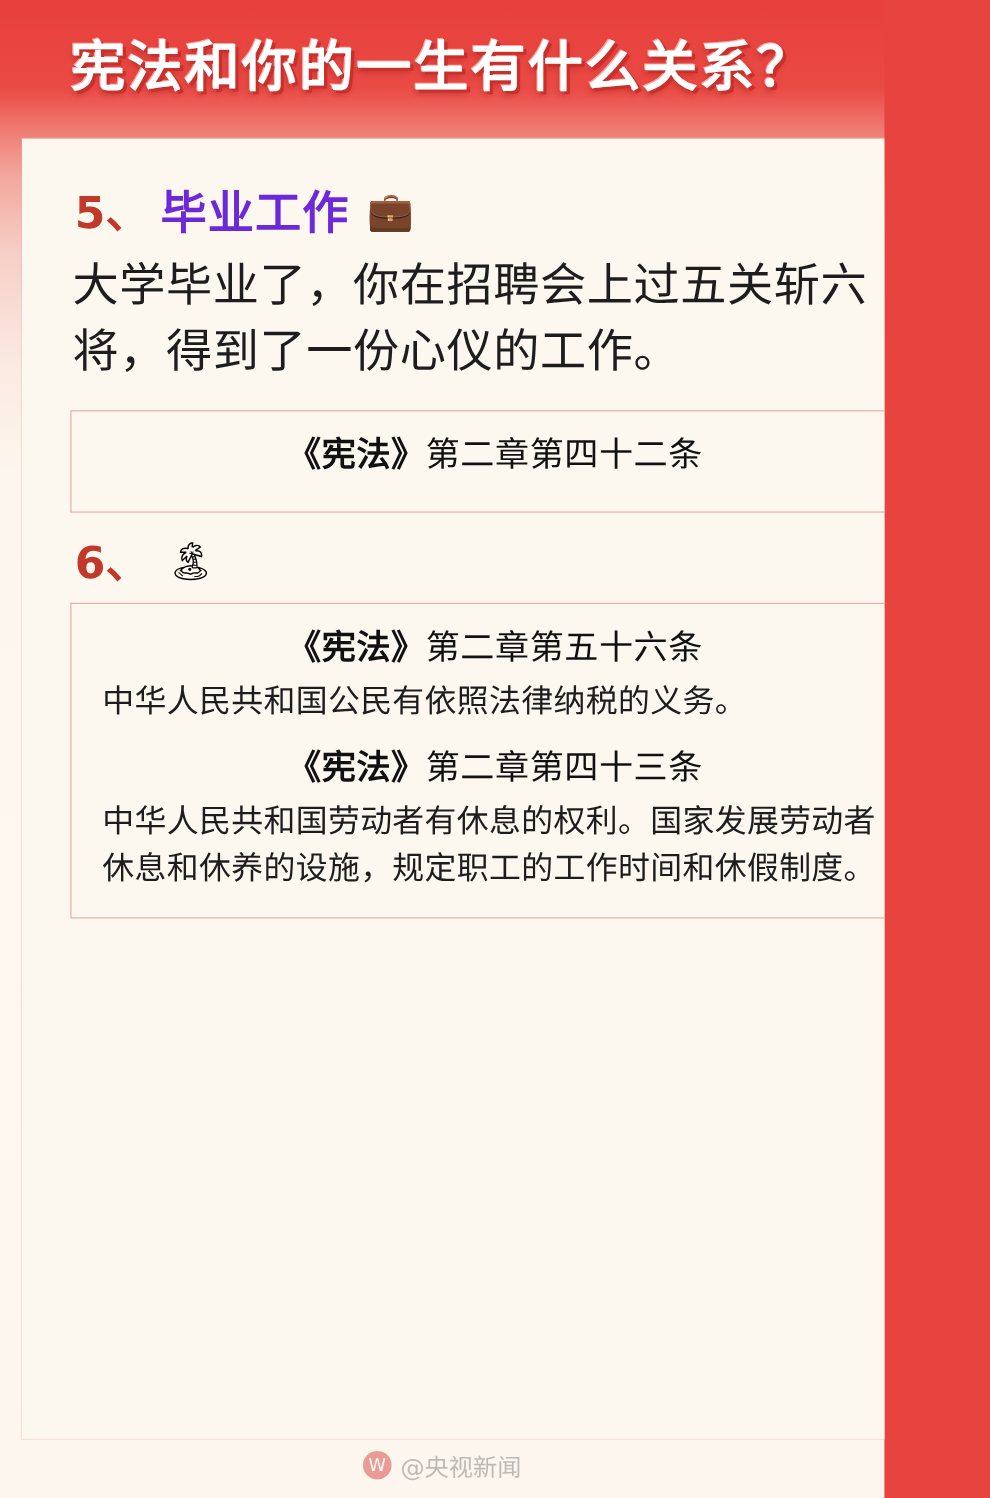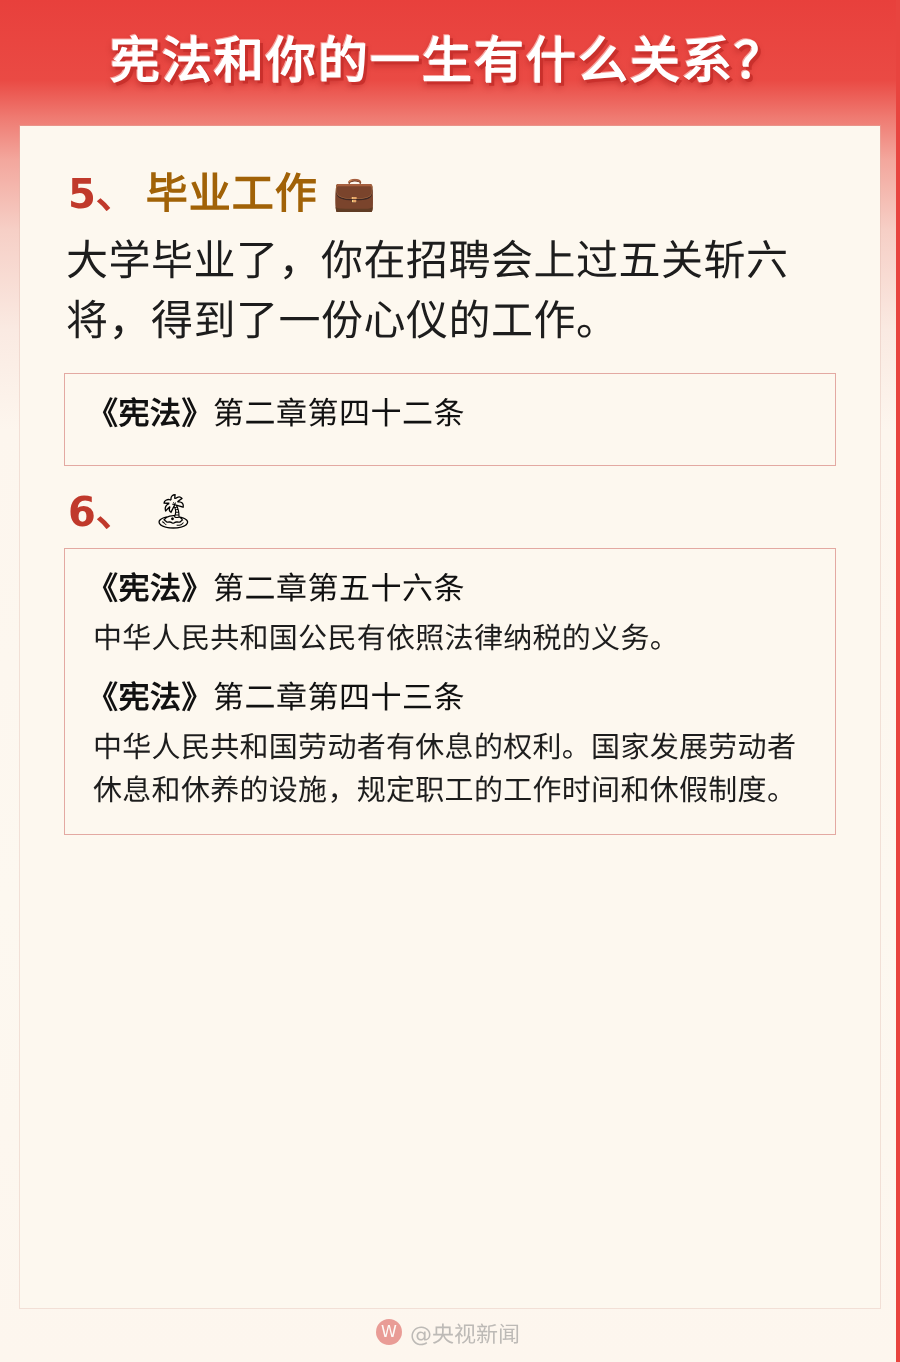--- a/index.html
+++ b/index.html
@@ -9,21 +9,21 @@
   body {
     width: 900px;
     height: 1362px;
     font-family: "Liberation Serif", "DejaVu Serif", serif;
     background: #e8443f;
     overflow: hidden;
   }
 
   .poster {
     position: relative;
-    width: 896px;
+    width: 804px;
     height: 1362px;
     background: linear-gradient(180deg,
         #e8403c 0px,
         #ea4a44 80px,
         #ef7b72 118px,
         #f3a79d 160px,
         #f6cfc6 230px,
         #faeae2 330px,
         #fdf6ee 430px,
         #fdf8f0 900px,
@@ -82,21 +82,21 @@
     font-family: "DejaVu Sans", "Liberation Sans", sans-serif;
     font-weight: bold;
     font-size: 40px;
     color: #c0392b;
     line-height: 1;
   }
   .sec-title {
     font-family: "DejaVu Sans", "Liberation Sans", sans-serif;
     font-weight: bold;
     font-size: 42px;
-    color: #a16207;
+    color: #6d28d9;
     line-height: 1.05;
     letter-spacing: 1px;
   }
   .sec-emoji {
     font-size: 34px;
     line-height: 1;
     margin-left: 6px;
   }
 
   .sec-body {
@@ -115,20 +115,21 @@
     background: transparent;
   }
   .clause { margin-bottom: 18px; }
   .clause:last-child { margin-bottom: 0; }
   .clause-title {
     font-size: 31px;
     color: #111111;
     line-height: 1.3;
     margin-bottom: 8px;
     letter-spacing: .5px;
+    text-align: center;
   }
   .clause-title b { font-weight: bold; }
   .clause-text {
     font-size: 29px;
     color: #1d1d1d;
     line-height: 1.48;
     margin-left: 6px;
     letter-spacing: .3px;
   }
 

